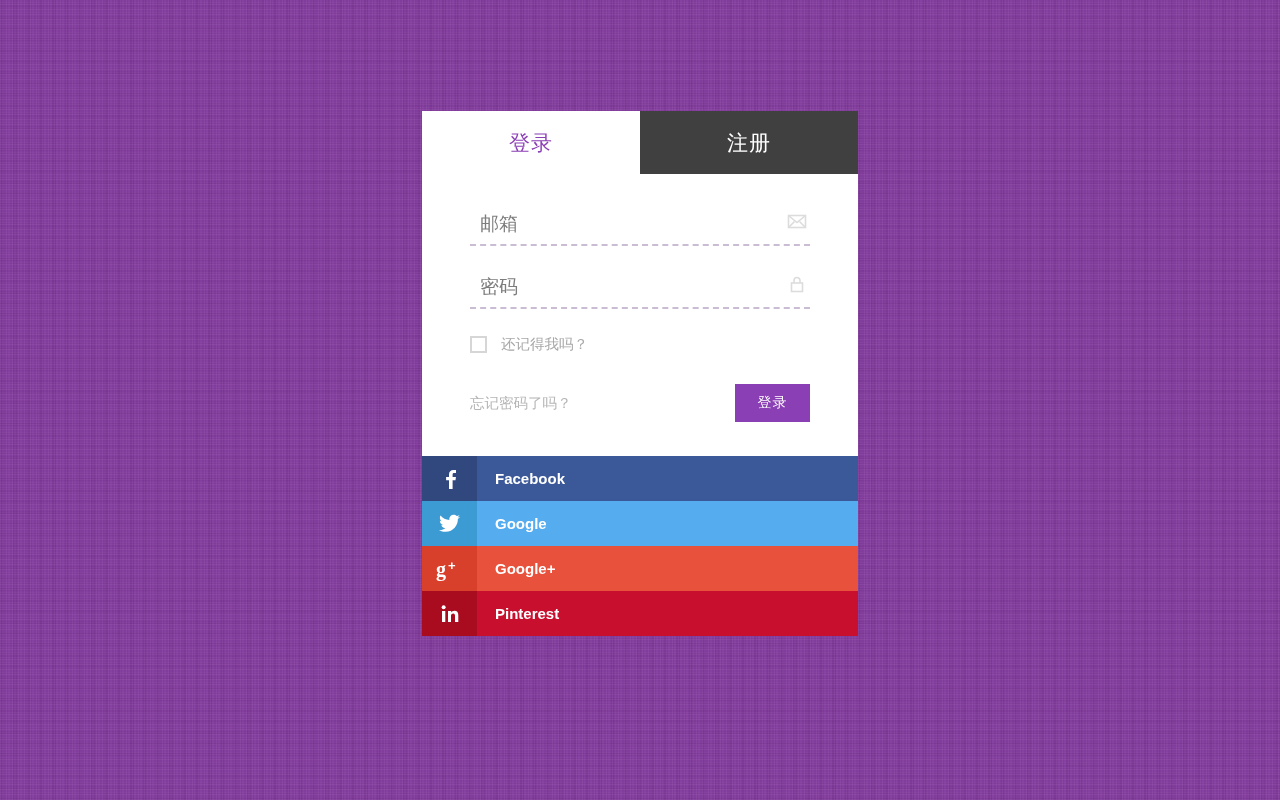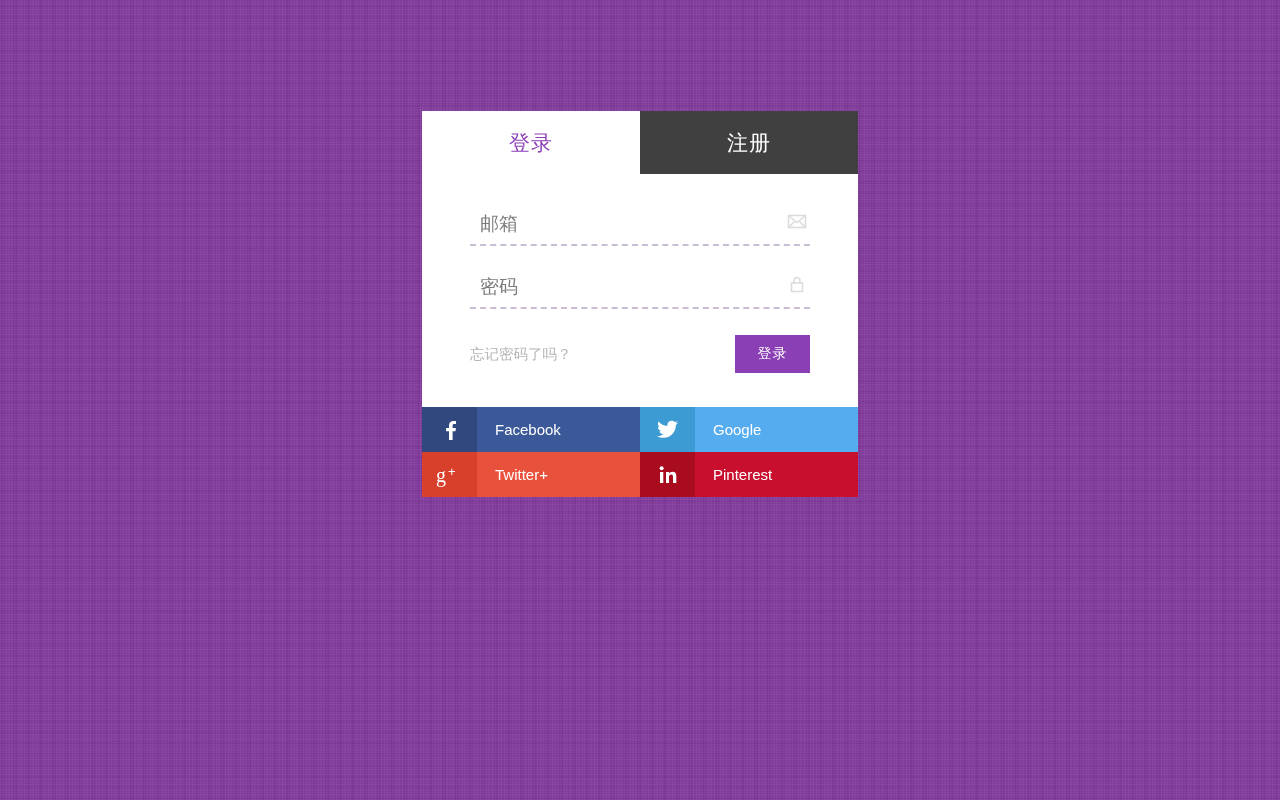--- a/index.html
+++ b/index.html
@@ -148,21 +148,22 @@
     font-size: 14px;
     letter-spacing: 1px;
     width: 75px;
     height: 38px;
     cursor: pointer;
   }
 
   
   .social-grid {
     display: grid;
-    grid-template-columns: 1fr 1fr;
+    grid-template-columns: 1fr;
+    font-weight: bold;
   }
   .social-btn {
     display: flex;
     align-items: stretch;
     height: 45px;
     cursor: pointer;
     overflow: hidden;
   }
   .social-icon {
     width: 55px;
@@ -208,20 +209,24 @@
     <div class="field">
       <input class="field-input" type="password" placeholder="密码" style="">
       <span class="field-icon">
         <svg width="22" height="22" viewBox="0 0 22 22">
           <rect x="5.5" y="10" width="11" height="8.5" fill="none" stroke="#dcdcdc" stroke-width="1.6"></rect>
           <path d="M8 10 V7.5 a3 3 0 0 1 6 0 V10" fill="none" stroke="#dcdcdc" stroke-width="1.6"></path>
         </svg>
       </span>
     </div>
 
+    <div class="remember-row">
+      <span class="checkbox"></span>
+      <span class="remember-label">还记得我吗？</span>
+    </div>
 
     <div class="action-row">
       <a class="forgot-link" href="#">忘记密码了吗？</a>
       <button class="submit-btn">登录</button>
     </div>
 
   </div>
 
   <div class="social-grid">
 
@@ -243,21 +248,21 @@
       <span class="social-label" style="background:#55acee">Google</span>
     </div>
 
     <div class="social-btn">
       <span class="social-icon" style="background:#d8402c">
         <svg width="30" height="24" viewBox="0 0 30 24">
           <text x="1" y="19" font-family="'Liberation Serif', 'DejaVu Serif', serif" font-size="20" fill="#ffffff">g</text>
           <text x="13" y="13" font-family="'Liberation Sans', sans-serif" font-size="13" fill="#ffffff">+</text>
         </svg>
       </span>
-      <span class="social-label" style="background:#e8513c">Twitter+</span>
+      <span class="social-label" style="background:#e8513c">Google+</span>
     </div>
 
     <div class="social-btn">
       <span class="social-icon" style="background:#a80c1e">
         <svg width="22" height="22" viewBox="0 0 22 22">
           <rect x="3" y="8" width="3.3" height="11" fill="#ffffff"></rect>
           <circle cx="4.65" cy="4.3" r="2" fill="#ffffff"></circle>
           <path d="M9 8h3.2v1.5c0.6-1 1.7-1.8 3.3-1.8 2.5 0 3.8 1.5 3.8 4.4V19h-3.3v-6.2c0-1.5-0.5-2.4-1.8-2.4-1.1 0-1.8 0.75-2.1 1.5-0.1 0.27-0.1 0.64-0.1 1.01V19H9V8z" fill="#ffffff"></path>
         </svg>
       </span>

